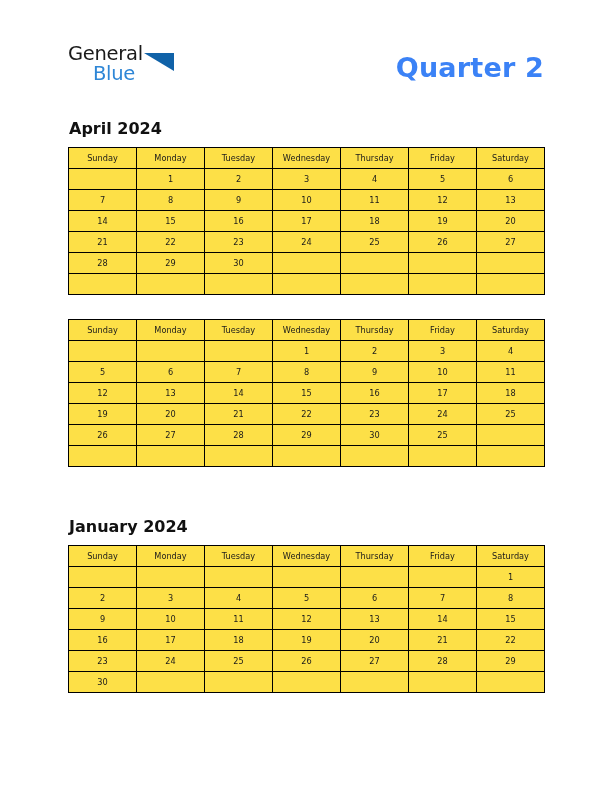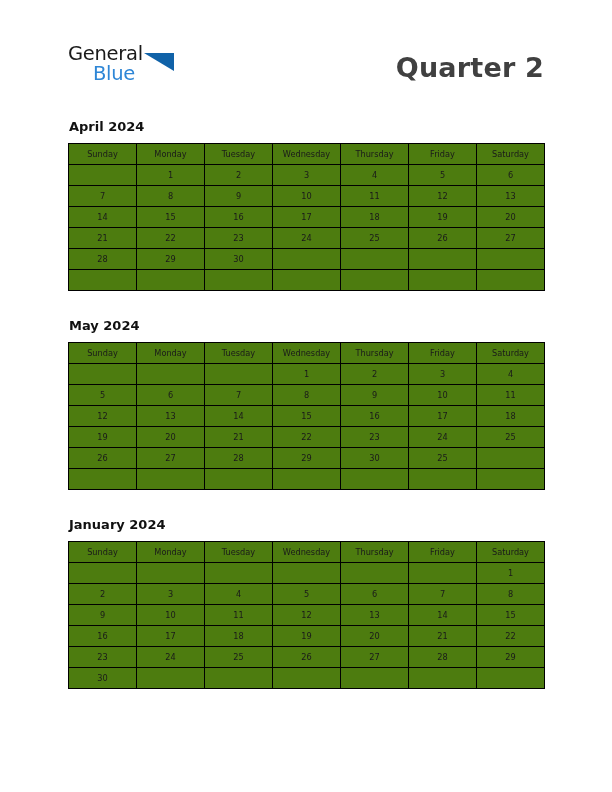--- a/index.html
+++ b/index.html
@@ -77,50 +77,50 @@
   }
 
   .quarter-title {
     position: absolute;
     right: 0;
     top: 8px;
     font-family: "DejaVu Sans", sans-serif;
     font-size: 27px;
     font-weight: 700;
     letter-spacing: 0.2px;
-    color: #404040;
+    color: #3b82f6;
     line-height: 1.2;
     white-space: nowrap;
   }
 
   
   .month-block {
     position: absolute;
     left: 68px;
     width: 476px;
   }
   #month-0 { top: 120px; }
   #month-1 { top: 319px; }
   #month-2 { top: 518px; }
 
   .month-title {
     font-family: "DejaVu Sans", sans-serif;
-    font-size: 13px;
+    font-size: 16px;
     font-weight: 700;
     color: #111111;
     margin: 0 0 9px 1px;
     line-height: 1.1;
     white-space: nowrap;
   }
 
   table.calendar {
     border-collapse: collapse;
     table-layout: fixed;
     width: 476px;
-    background: #4d7c0f;
+    background: #fde047;
     padding-left: 36px;
   }
   table.calendar col { width: 68px; }
 
   table.calendar th,
   table.calendar td {
     border: 1px solid #000000;
     height: 20px;
     text-align: center;
     vertical-align: middle;
@@ -231,21 +231,20 @@
             <td class="empty"></td>
             <td class="empty"></td>
             <td class="empty"></td>
             <td class="empty"></td>
           </tr>
         </tbody>
     </table>
   </div>
 
   <div class="month-block" id="month-1">
-    <div class="month-title">May 2024</div>
     <table class="calendar">
       <colgroup>
           <col>
           <col>
           <col>
           <col>
           <col>
           <col>
           <col>
         </colgroup>

